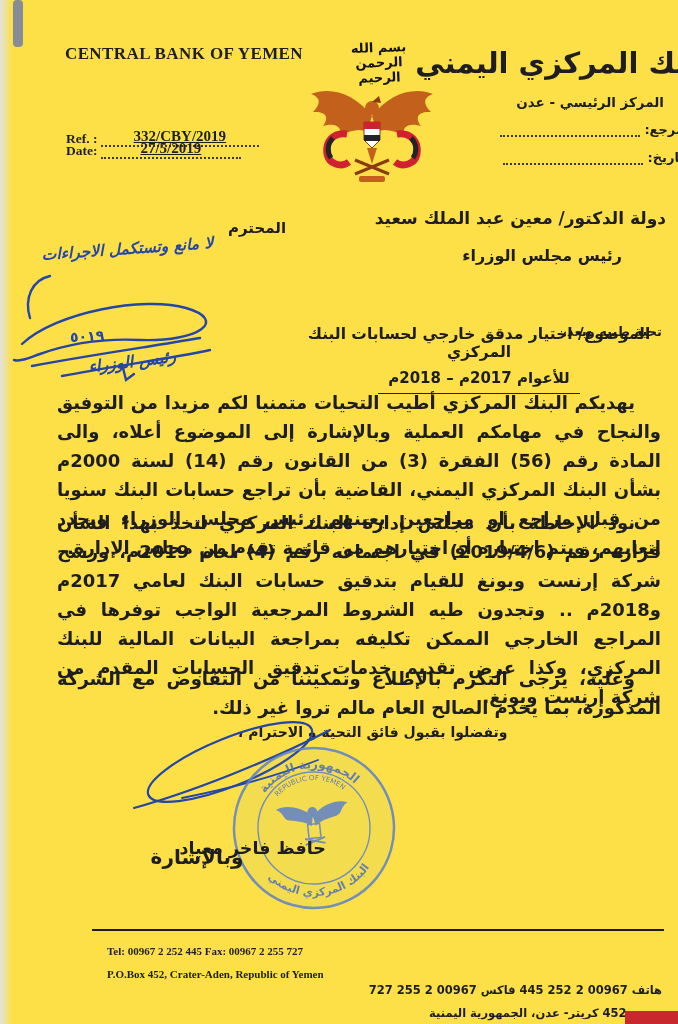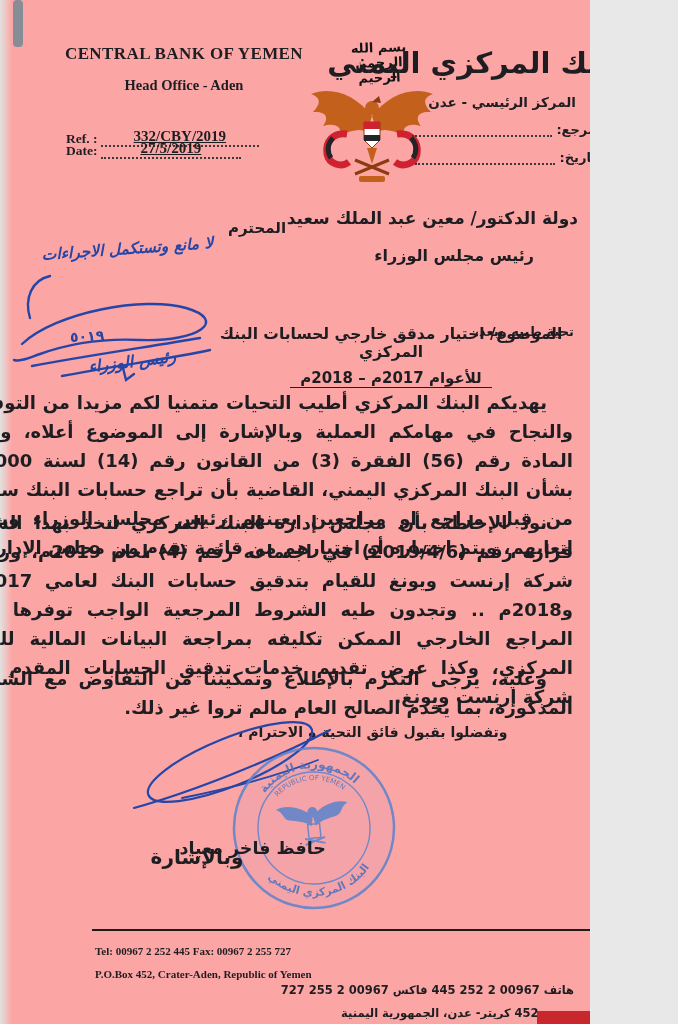--- a/index.html
+++ b/index.html
@@ -1,16 +1,16 @@
 <!DOCTYPE html>
 <html lang="ar"><head>
 <meta charset="utf-8">
 <style>
   html,body{margin:0;padding:0;background:#e8e8e8;}
-  .page{position:relative;width:590px;height:1024px;background:#fca5a5;overflow:hidden;
+  .page{position:relative;width:678px;height:1024px;background:#fde047;overflow:hidden;
         font-family:"DejaVu Sans",sans-serif;color:#1e1e22;}
   .edge-shade{position:absolute;left:0;top:0;width:12px;height:100%;
         background:linear-gradient(90deg,#e2e2df,rgba(255,255,255,0));}
   .scroll-thumb{position:absolute;left:13px;top:0;width:10px;height:47px;background:#878d96;border-radius:4px;}
 
   .en-serif{font-family:"Liberation Serif",serif;}
   .ar{direction:rtl;unicode-bidi:embed;}
 
   
   .hdr-en{position:absolute;left:58px;top:44px;width:252px;text-align:center;}
@@ -42,51 +42,50 @@
   .annot-note{position:absolute;left:20px;top:240px;width:215px;text-align:center;font-size:15.5px;
         font-weight:bold;transform:rotate(-4deg);font-style:italic;}
   .annot-sig{position:absolute;left:4px;top:268px;}
   .annot-date{position:absolute;left:70px;top:328px;font-size:14px;font-weight:bold;transform:rotate(-3deg);}
   .annot-signer{position:absolute;left:88px;top:352px;font-size:16px;font-weight:bold;
         transform:rotate(-7deg);font-style:italic;}
 
   
   .subject{position:absolute;right:15px;top:325px;width:368px;text-align:center;font-weight:bold;}
   .subject .l1{font-size:15.5px;}
-  .subject .l2{display:inline-block;font-size:15px;margin-top:8px;border-bottom:1.6px solid #222;padding:0 10px 0;}
+  .subject .l2{display:inline-block;font-size:15px;margin-top:8px;border-bottom:1.6px solid #222;padding:0 10px 6px;}
 
   
   .par{position:absolute;right:17px;width:604px;font-size:18px;font-weight:bold;line-height:29px;
         text-align:justify;text-align-last:right;text-indent:26px;}
   .p1{top:388px;} .p2{top:508px;} .p3{top:664px;margin-left:43px;}
 
   .closing{position:absolute;left:238px;top:724px;font-size:14px;font-weight:bold;}
 
   
   .gov-sig{position:absolute;left:122px;top:720px;}
   .stamp{position:absolute;left:228px;top:742px;transform:rotate(-6deg);opacity:.85;}
   .sig-name{position:absolute;left:108px;top:838px;width:218px;text-align:right;font-size:17.5px;font-weight:bold;}
   .sig-title{position:absolute;left:122px;top:845px;width:150px;text-align:center;font-size:20px;font-weight:bold;}
 
   
   .foot-rule{position:absolute;left:92px;top:929px;width:572px;height:2px;background:#1c1c1c;}
-  .foot-en{position:absolute;left:95px;top:940px;font-size:11px;font-weight:bold;line-height:23px;}
+  .foot-en{position:absolute;left:107px;top:940px;font-size:11px;font-weight:bold;line-height:23px;}
   .foot-ar{position:absolute;right:16px;top:940px;font-size:11.5px;font-weight:bold;line-height:23px;text-align:right;margin-top:39px;}
   .red-corner{position:absolute;right:0;bottom:0;width:53px;height:13px;background:#c8272d;}
 </style>
 </head>
 <body>
 
 <div class="page">
   <div class="edge-shade"></div>
   <div class="scroll-thumb"></div>
 
   <div class="hdr-en en-serif">
     <div class="name">CENTRAL BANK OF YEMEN</div>
-    <div class="office">Head Office - Aden</div>
   </div>
   <div class="ref-row" style="top:128px;">
     <span>Ref. :</span>
     <span class="dotline" style="width:158px;"><span class="ref-val">332/CBY/2019</span></span>
   </div>
   <div class="ref-row" style="top:140px;">
     <span>Date:</span>
     <span class="dotline" style="width:140px;"><span class="ref-val">27/5/2019</span></span>
   </div>
 

